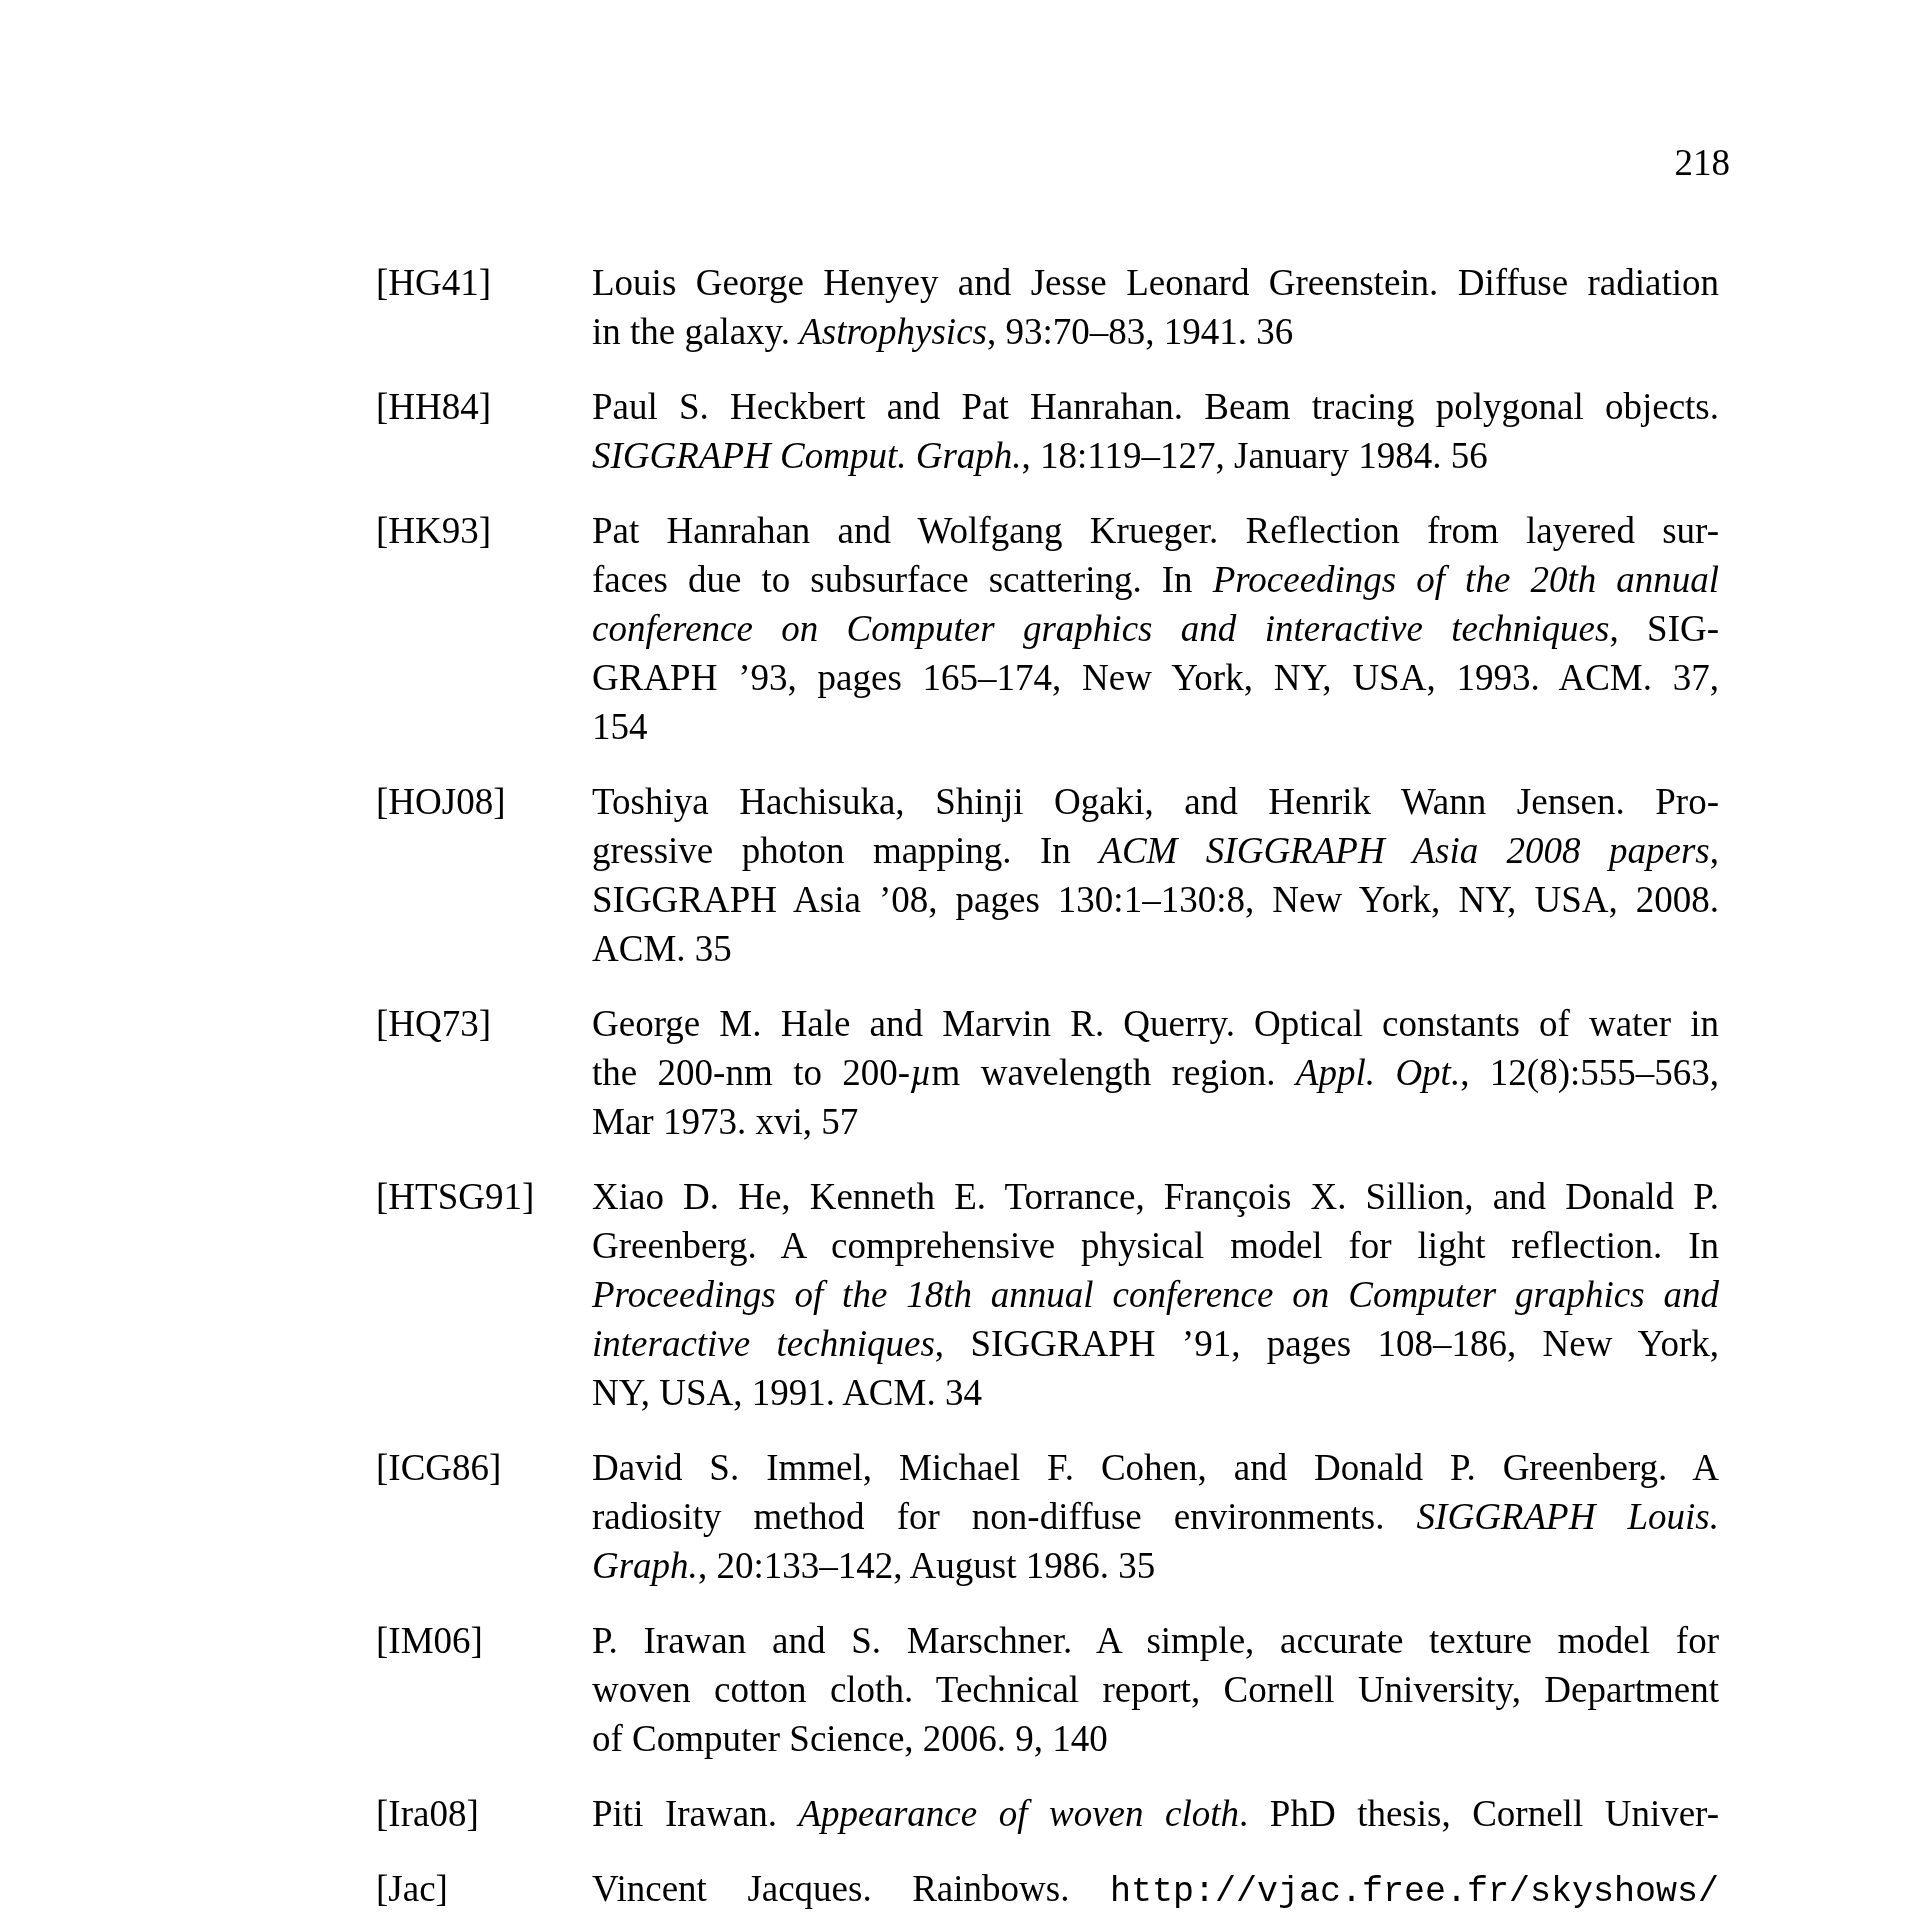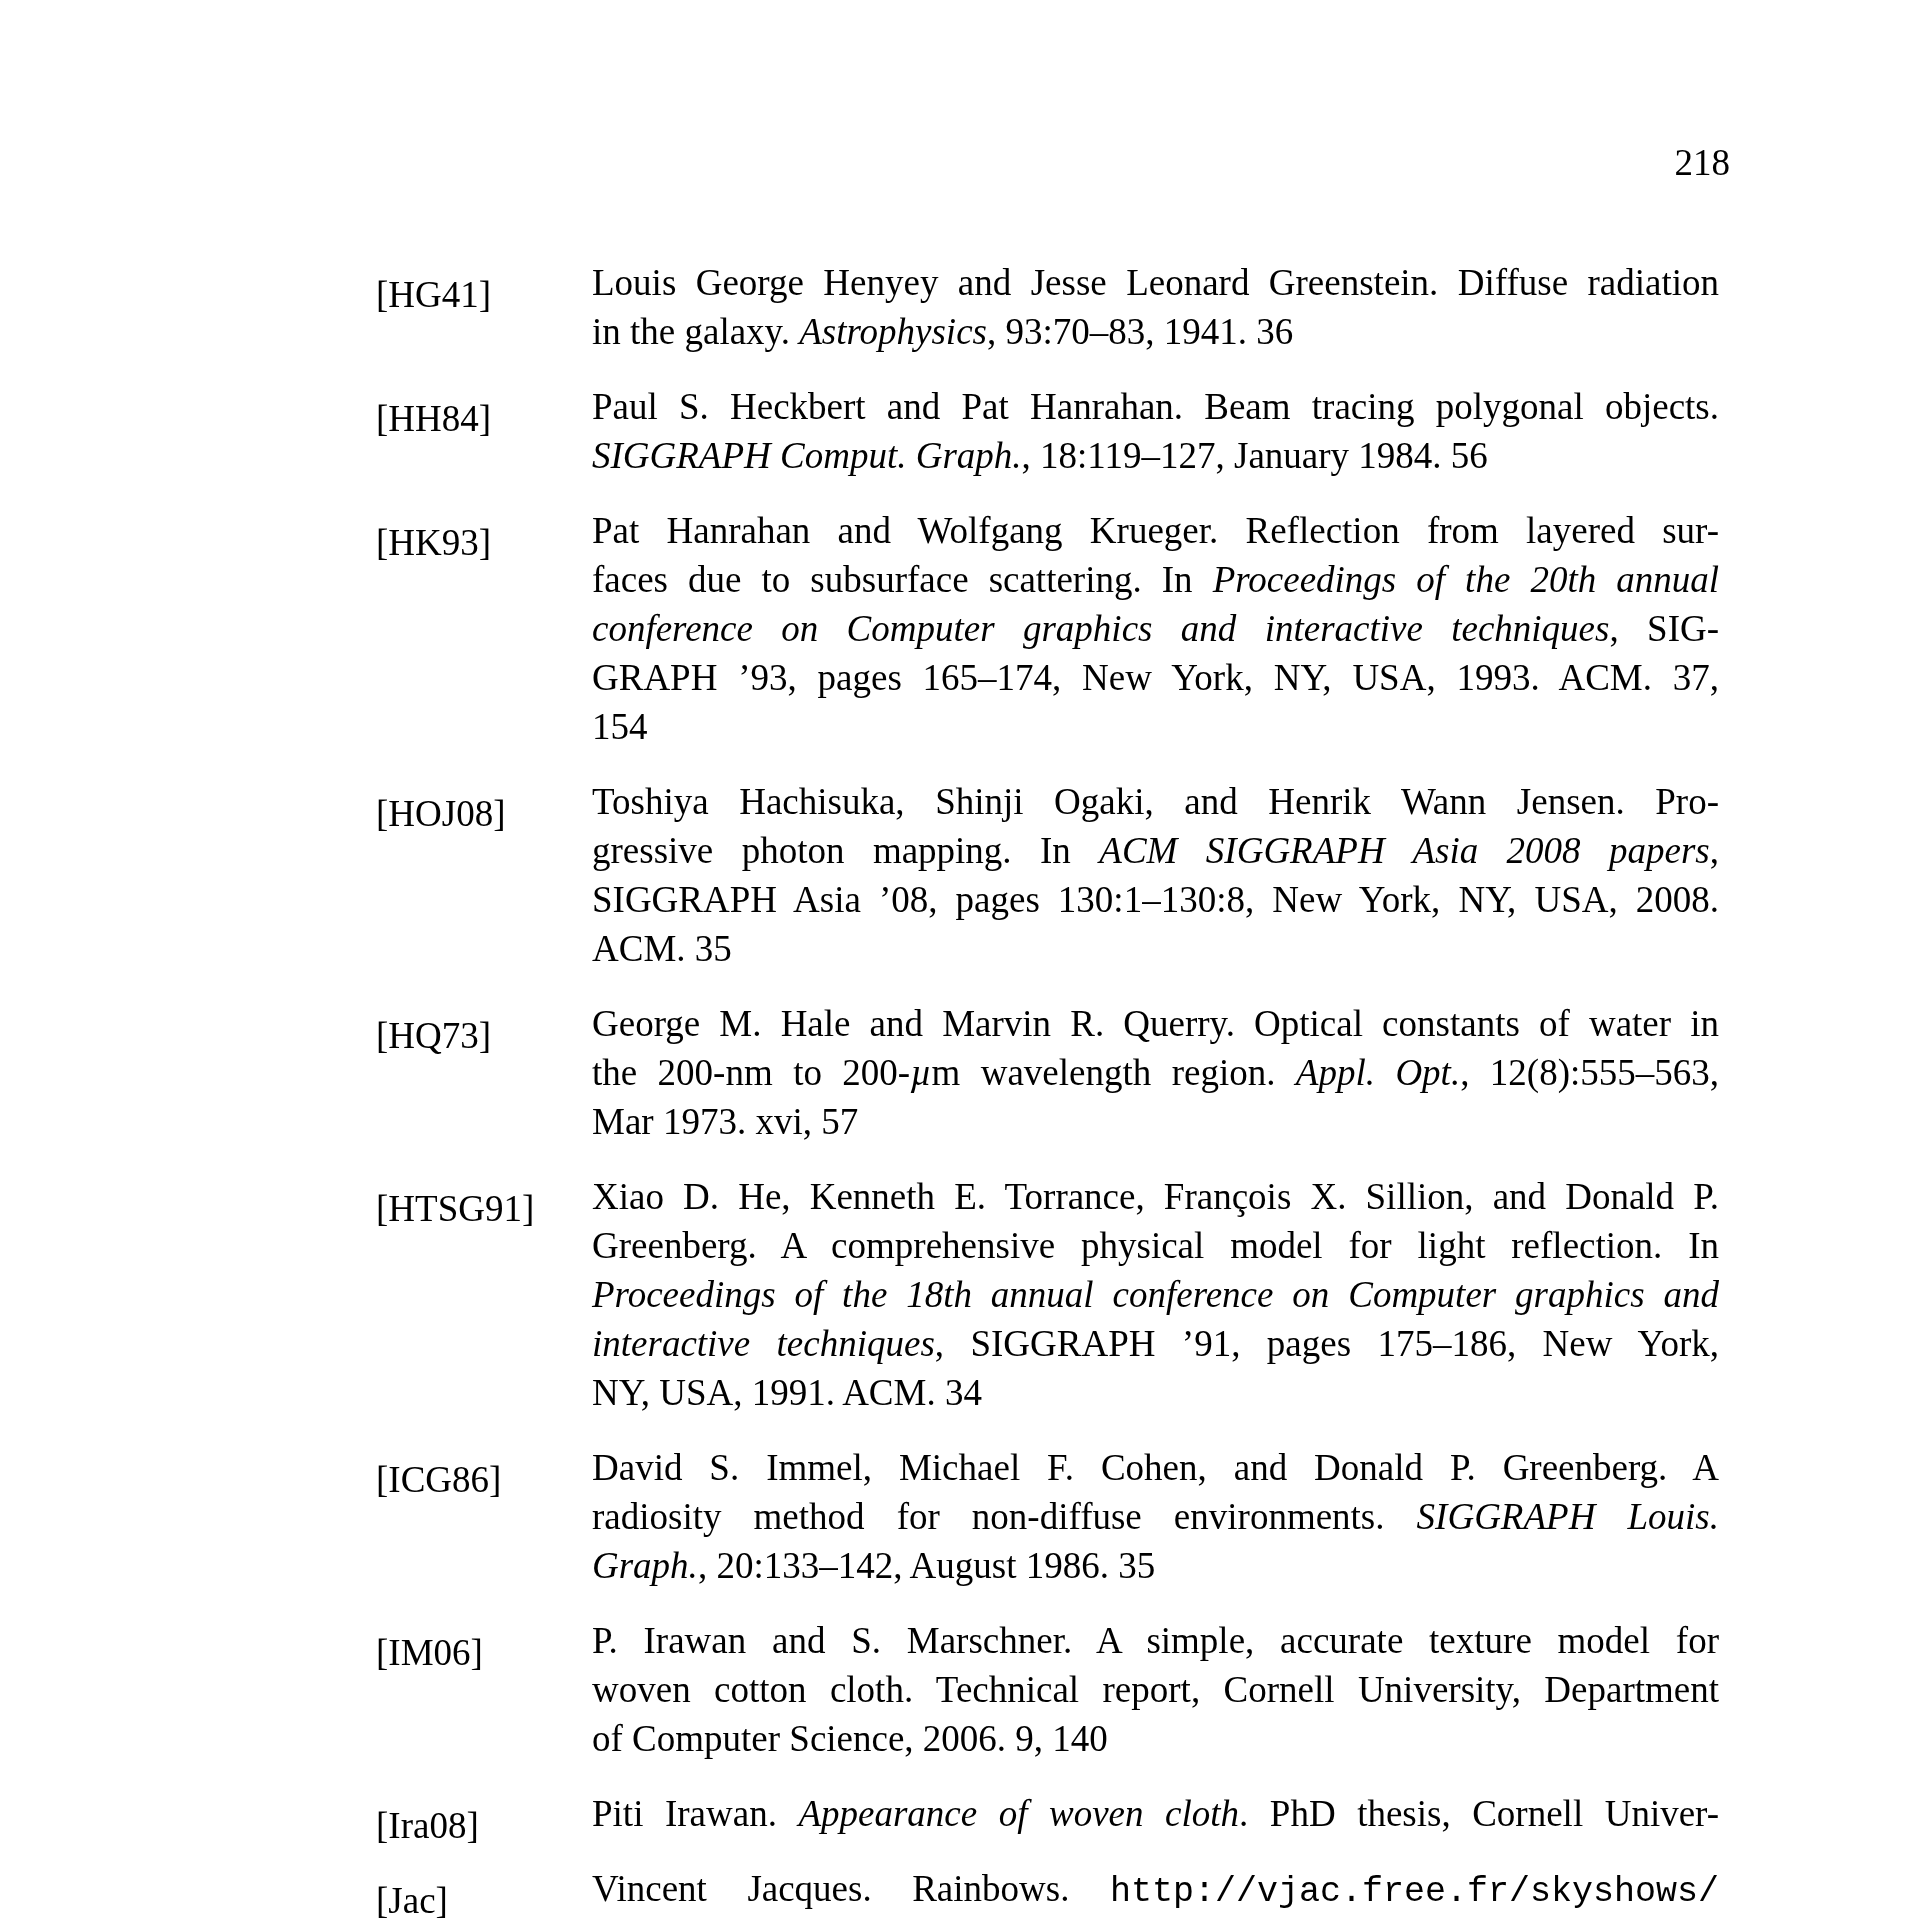--- a/index.html
+++ b/index.html
@@ -33,21 +33,21 @@
     padding-left: 216px;
     width: 1127px;
     margin: 0 0 26px 0;
     font-size: 37px;
     line-height: 49px;
   }
   .entry:last-child { margin-bottom: 0; }
   .ref-label {
     position: absolute;
     left: 0;
-    top: 12px;
+    top: 0;
     white-space: nowrap;
   }
   .line {
     text-align: justify;
     text-align-last: justify;
   }
   .line.last {
     text-align-last: left;
   }
   .seg-italic { font-style: italic; }
@@ -92,21 +92,21 @@
         <span class="ref-label"><span>[HQ73]</span></span>
         <div class="line"><span>George M. Hale and Marvin R. Querry. Optical constants of water in</span></div>
         <div class="line"><span>the 200-nm to 200-</span><span class="seg-italic">µ</span><span>m wavelength region. </span><span class="seg-italic">Appl. Opt.</span><span>, 12(8):555–563,</span></div>
         <div class="line last"><span>Mar 1973. xvi, 57</span></div>
       </div>
       <div class="entry">
         <span class="ref-label"><span>[HTSG91]</span></span>
         <div class="line"><span>Xiao D. He, Kenneth E. Torrance, François X. Sillion, and Donald P.</span></div>
         <div class="line"><span>Greenberg. A comprehensive physical model for light reflection. In</span></div>
         <div class="line"><span class="seg-italic">Proceedings of the 18th annual conference on Computer graphics and</span></div>
-        <div class="line"><span class="seg-italic">interactive techniques</span><span>, SIGGRAPH ’91, pages 175–186, New York,</span></div>
+        <div class="line"><span class="seg-italic">interactive techniques</span><span>, SIGGRAPH ’91, pages 108–186, New York,</span></div>
         <div class="line last"><span>NY, USA, 1991. ACM. 34</span></div>
       </div>
       <div class="entry">
         <span class="ref-label"><span>[ICG86]</span></span>
         <div class="line"><span>David S. Immel, Michael F. Cohen, and Donald P. Greenberg. A</span></div>
         <div class="line"><span>radiosity method for non-diffuse environments. </span><span class="seg-italic">SIGGRAPH Louis.</span></div>
         <div class="line last"><span class="seg-italic">Graph.</span><span>, 20:133–142, August 1986. 35</span></div>
       </div>
       <div class="entry">
         <span class="ref-label"><span>[IM06]</span></span>

